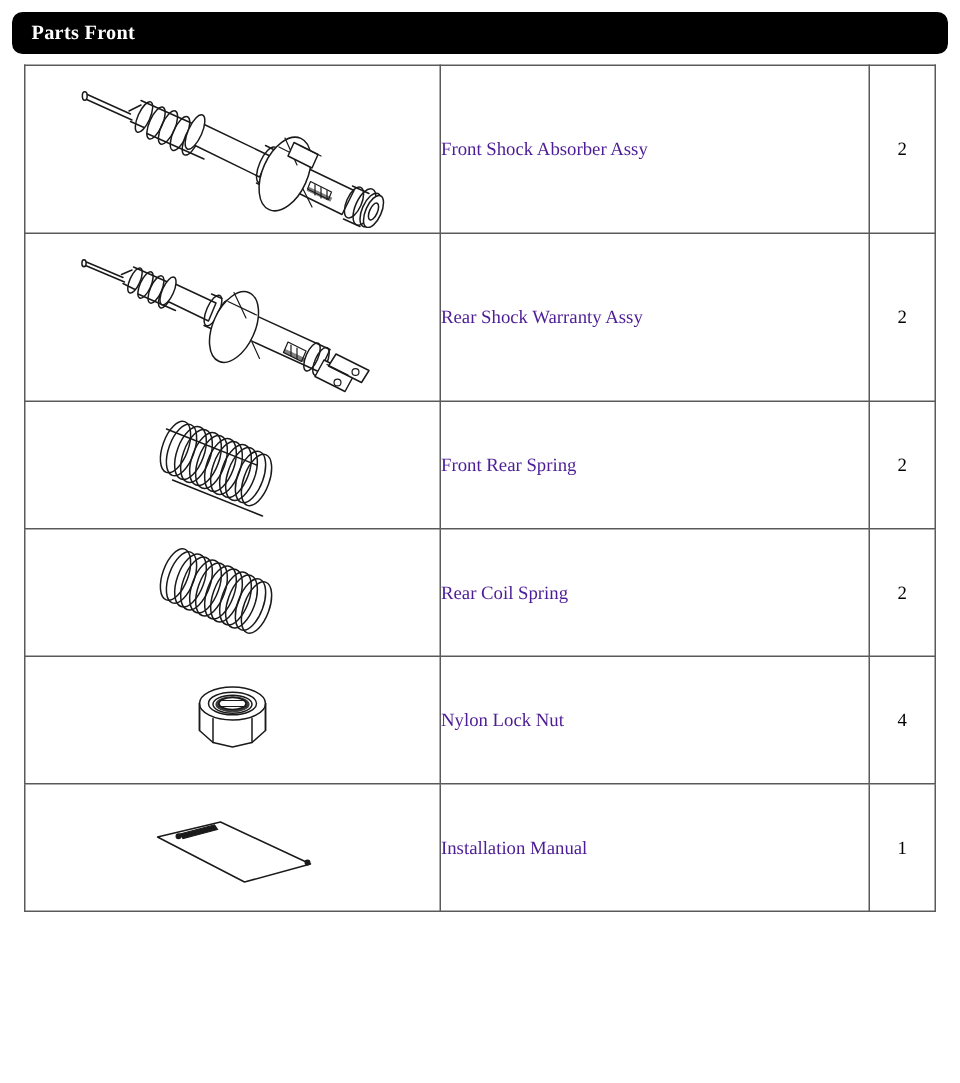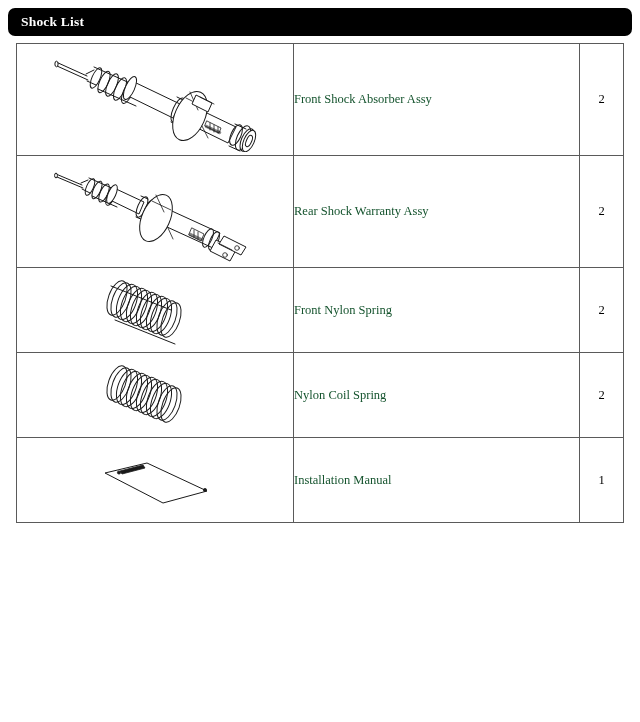--- a/index.html
+++ b/index.html
@@ -58,21 +58,21 @@
 
   .cell-image {
     height: 84px;
     text-align: center;
     position: relative;
   }
   .cell-image.tall { height: 111px; }
 
   .cell-name {
     font-size: 12.5px;
-    color: #14532d;
+    color: #4c1d95;
     padding-left: 17px;
     line-height: 1.2;
     white-space: nowrap;
   }
   .cell-qty {
     font-size: 12.5px;
     color: #000000;
     text-align: center;
   }
 
@@ -111,21 +111,21 @@
   svg .fill-dk {
     fill: #1a1a1a;
     stroke: #1a1a1a;
     stroke-width: 0.8;
   }
 </style>
 </head>
 <body>
 
 <div class="header-bar">
-  <span class="header-title">Shock List</span>
+  <span class="header-title">Parts Front</span>
 </div>
 
 <table class="parts-table">
   <colgroup>
     <col class="col-image">
       <col class="col-name">
       <col class="col-qty">
   </colgroup>
   <tbody>
 
@@ -257,21 +257,21 @@
             <ellipse cx="46" cy="32" rx="9" ry="18.5" transform="rotate(20 46 32)"></ellipse>
             <ellipse cx="56" cy="36" rx="9" ry="18.5" transform="rotate(20 56 36)"></ellipse>
             <ellipse cx="66" cy="40" rx="9" ry="18.5" transform="rotate(20 66 40)"></ellipse>
             <ellipse cx="76" cy="44" rx="9" ry="18.5" transform="rotate(20 76 44)"></ellipse>
             <ellipse cx="86" cy="48" rx="8.5" ry="18" transform="rotate(20 86 48)"></ellipse>
           </g>
           <path class="ln" d="M26 14 L86 38 M30 48 L90 72" stroke="#ffffff" stroke-width="0"></path>
         </svg>
       </div>
     </td>
-    <td class="cell-name">Front Nylon Spring</td>
+    <td class="cell-name">Front Rear Spring</td>
     <td class="cell-qty">2</td>
   </tr>
 
   <tr>
     <td class="cell-image">
       <div class="art-wrap">
         <svg class="art" width="140" height="76" viewBox="0 0 140 76">
           <g class="ln">
             <ellipse cx="32" cy="26" rx="8.5" ry="18" transform="rotate(20 32 26)"></ellipse>
             <ellipse cx="42" cy="30" rx="9" ry="18.5" transform="rotate(20 42 30)"></ellipse>
@@ -282,24 +282,48 @@
             <ellipse cx="36" cy="28" rx="8.5" ry="18" transform="rotate(20 36 28)"></ellipse>
             <ellipse cx="46" cy="32" rx="9" ry="18.5" transform="rotate(20 46 32)"></ellipse>
             <ellipse cx="56" cy="36" rx="9" ry="18.5" transform="rotate(20 56 36)"></ellipse>
             <ellipse cx="66" cy="40" rx="9" ry="18.5" transform="rotate(20 66 40)"></ellipse>
             <ellipse cx="76" cy="44" rx="9" ry="18.5" transform="rotate(20 76 44)"></ellipse>
             <ellipse cx="86" cy="48" rx="8.5" ry="18" transform="rotate(20 86 48)"></ellipse>
           </g>
         </svg>
       </div>
     </td>
-    <td class="cell-name">Nylon Coil Spring</td>
+    <td class="cell-name">Rear Coil Spring</td>
     <td class="cell-qty">2</td>
   </tr>
 
+  <tr>
+    <td class="cell-image">
+      <div class="art-wrap">
+        <svg class="art" width="72" height="62" viewBox="0 0 72 62">
+
+          <path class="fill-w" d="M14 20 L14 38 L23 46 L36 49 L49 46 L58 38 L58 20 Z"></path>
+
+          <ellipse class="fill-w" cx="36" cy="20" rx="22" ry="11"></ellipse>
+
+          <ellipse class="ln" cx="36" cy="20" rx="16" ry="7.5"></ellipse>
+          <ellipse class="ln" cx="36" cy="20.5" rx="13" ry="6"></ellipse>
+
+          <ellipse class="fill-dk" cx="36" cy="20.5" rx="11" ry="5" opacity="0.85"></ellipse>
+          <ellipse class="fill-w" cx="36" cy="20" rx="9" ry="4"></ellipse>
+
+          <path class="ln" d="M14 20 L14 38 M58 20 L58 38 M23 30 L23 46 M49 30 L49 46"></path>
+
+          <path class="ln-thin" d="M28 18 L44 18 M27 22 L45 22"></path>
+        </svg>
+      </div>
+    </td>
+    <td class="cell-name">Nylon Lock Nut</td>
+    <td class="cell-qty">4</td>
+  </tr>
 
 
 
   <tr>
     <td class="cell-image">
       <div class="art-wrap">
         <svg class="art" width="140" height="62" viewBox="0 0 140 62">
           <path class="fill-w" d="M20 24 L62 14 L122 42 L78 54 Z"></path>
           <path class="fill-dk" d="M35 22 L58 16 L60 19 L37 25 Z"></path>
           <circle class="fill-dk" cx="34" cy="23.5" r="1.6"></circle>

